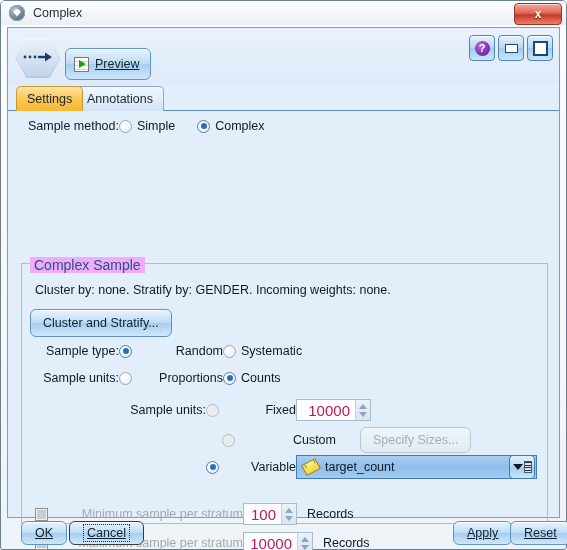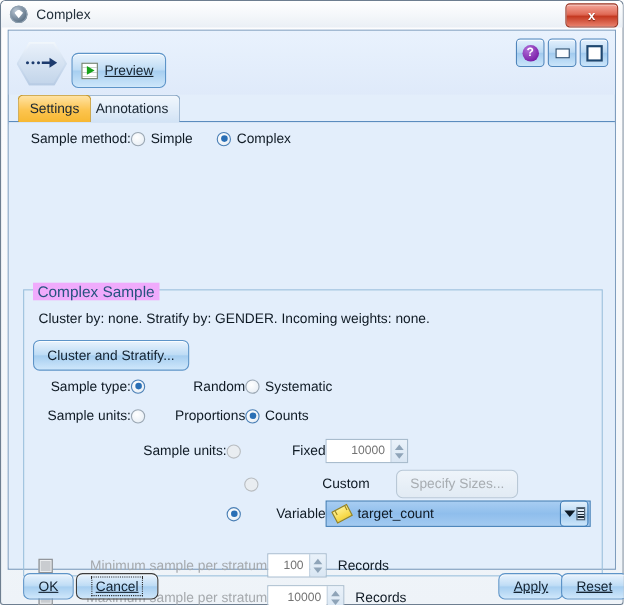--- a/index.html
+++ b/index.html
@@ -178,21 +178,21 @@
   }
   .btn.focus{border:1px solid #3c3c3c;}
   .btn.focus .fr{border:1px dotted #2b2b2b;padding:1px 3px;}
   
   .spin{
     display:flex;align-items:stretch;height:22px;
     border:1px solid #a9bccd;box-sizing:border-box;
   }
   .spin .val{
     flex:1;background:#ffffff;display:flex;align-items:center;justify-content:flex-end;
-    padding-right:5px;font-size:11px;color:#737373;
+    padding-right:5px;font-size:15px;color:#be185d;
   }
   .spin .arrows{
     width:14px;background:linear-gradient(180deg,#eaf2fa 0%,#d9e6f3 100%);
     border-left:1px solid #c3d2e0;
     display:flex;flex-direction:column;align-items:center;justify-content:center;gap:3px;
   }
   .ar-up{border-left:4px solid transparent;border-right:4px solid transparent;border-bottom:5px solid #8fa4b8;}
   .ar-dn{border-left:4px solid transparent;border-right:4px solid transparent;border-top:5px solid #8fa4b8;}
   
   .combo{

